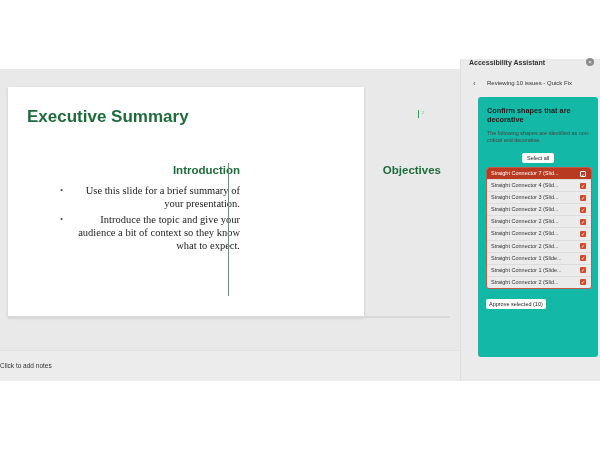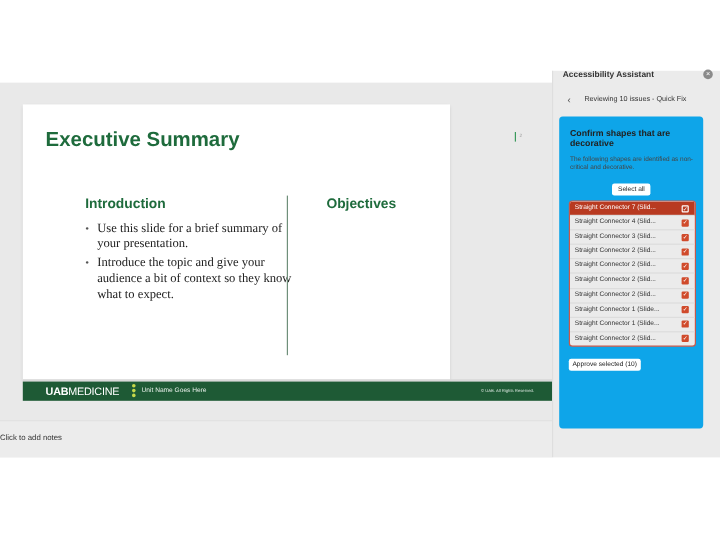--- a/index.html
+++ b/index.html
@@ -1,19 +1,19 @@
 <!DOCTYPE html>
 <html><head>
 <meta charset="utf-8">
 <style>
   * { box-sizing: border-box; margin: 0; padding: 0; }
   html, body { width: 600px; height: 450px; background: #ffffff; overflow: hidden; font-family: "Liberation Sans", sans-serif; }
   .app { position: absolute; left: 0; top: 69px; width: 600px; height: 312px; background: #ebebeb; }
   .editor { position: absolute; left: 0; top: 0; width: 460px; height: 312px; background: #e9e9e9; }
-  .slide { position: absolute; left: 19px; top: 18px; width: 356px; height: 230px; background: #ffffff; box-shadow: 0 1px 3px rgba(0,0,0,0.15); }
+  .slide { position: absolute; left: 8px; top: 18px; width: 356px; height: 230px; background: #ffffff; box-shadow: 0 1px 3px rgba(0,0,0,0.15); text-align: right; }
   .slide-title { position: absolute; left: 19px; top: 20px; font-size: 17px; font-weight: bold; color: #1e6b3c; }
   .slide-num-bar { position: absolute; left: 410px; top: 23px; width: 1px; height: 8px; background: #3a9a5c; }
   .slide-num { position: absolute; left: 414px; top: 23px; font-size: 4px; color: #999; }
   .col { position: absolute; top: 77px; width: 180px; margin-left: 16px; }
   .col.left { left: 36px; }
   .col.right { left: 237px; }
   .col h3 { font-size: 11.5px; font-weight: bold; color: #1e6b3c; margin-bottom: 8px; }
   .col ul { list-style: none; font-family: Liberation Serif, serif; }
   .col li { position: relative; padding-left: 10px; font-size: 10.5px; line-height: 13px; color: #222; margin-bottom: 3px; }
   .col li::before { content: "•"; position: absolute; left: 0; top: 0; color: #555; font-size: 9px; }
@@ -26,21 +26,21 @@
   .logo-sep span { display: block; width: 3px; height: 3px; border-radius: 50%; background: #c7d84b; margin-bottom: 1px; }
   .unit { position: absolute; left: 99px; top: 5px; font-size: 5.5px; color: #e8f0ea; }
   .copyright { position: absolute; right: 16px; top: 6px; font-size: 3.5px; color: #d8e4dc; }
   .notes { position: absolute; left: 0; top: 281px; width: 460px; height: 31px; background: #ececec; border-top: 1px solid #e2e2e2; }
   .notes span { position: absolute; left: 0; top: 11px; font-size: 6.5px; color: #333; }
   .panel { position: absolute; left: 460px; top: -10px; width: 140px; height: 322px; background: #ebebeb; border-left: 1px solid #dedede; }
   .panel-title { position: absolute; left: 8px; top: 0px; font-size: 7px; color: #333; font-weight: 600; }
   .panel-close { position: absolute; right: 6px; top: -1px; width: 8px; height: 8px; border-radius: 50%; background: #8a8a8a; color: #fff; font-size: 6px; line-height: 8px; text-align: center; }
   .panel-back { position: absolute; left: 12px; top: 20px; font-size: 8px; color: #555; }
   .panel-sub { position: absolute; left: 26px; top: 21px; font-size: 6px; color: #333; }
-  .card { position: absolute; left: 5px; top: 38px; width: 120px; height: 260px; background: #0ea5e9; border-radius: 3px; }
+  .card { position: absolute; left: 17px; top: 38px; width: 120px; height: 260px; background: #14b8a6; border-radius: 3px; }
   .card h4 { position: absolute; left: 9px; top: 9px; font-size: 7.3px; font-weight: bold; color: #222; line-height: 9px; width: 100px; }
   .card p { position: absolute; left: 9px; top: 33px; font-size: 5.4px; color: #444; line-height: 7px; width: 105px; }
   .select-all { position: absolute; left: 44px; top: 56px; height: 10px; padding: 0 5px; background: #fff; border-radius: 2px; font-size: 5.5px; line-height: 10px; color: #222; }
   .list { position: absolute; left: 8px; top: 70px; width: 106px; height: 122px; border: 1px solid #c8584a; border-radius: 3px; background: #ebebeb; overflow: hidden; }
   .item { position: relative; height: 12.1px; border-bottom: 1px solid #ddd; font-size: 5.5px; line-height: 11px; color: #333; padding-left: 4px; }
   .item.selected { background: #b83a21; color: #fff; }
   .item .chk { position: absolute; right: 5px; top: 2.5px; width: 6px; height: 6px; background: #d04a2b; border-radius: 1px; color: #fff; font-size: 5px; line-height: 6px; text-align: center; }
   .item.selected .chk { background: #b83a21; border: 0.5px solid #fff; }
   .approve { position: absolute; left: 8px; top: 202px; height: 10px; padding: 0 3px; background: #fff; border-radius: 2px; font-size: 5.5px; line-height: 10px; color: #222; }
 </style>
@@ -62,30 +62,20 @@
         </ul>
       </div>
       <div class="divider"></div>
       <div class="col right">
         <h3>Objectives</h3>
         <ul>
         </ul>
       </div>
 
       <div class="footer-band"></div>
-      <div class="footer">
-        <div class="logo"><b>UAB</b><span>MEDICINE</span></div>
-        <div class="logo-sep">
-            <span></span>
-            <span></span>
-            <span></span>
-          </div>
-        <div class="unit">Unit Name Goes Here</div>
-        <div class="copyright">© UAB. All Rights Reserved.</div>
-      </div>
     </div>
 
     <div class="notes">
       <span>Click to add notes</span>
     </div>
   </div>
 
   <div class="panel">
     <div class="panel-title">Accessibility Assistant</div>
     <div class="panel-close">×</div>

